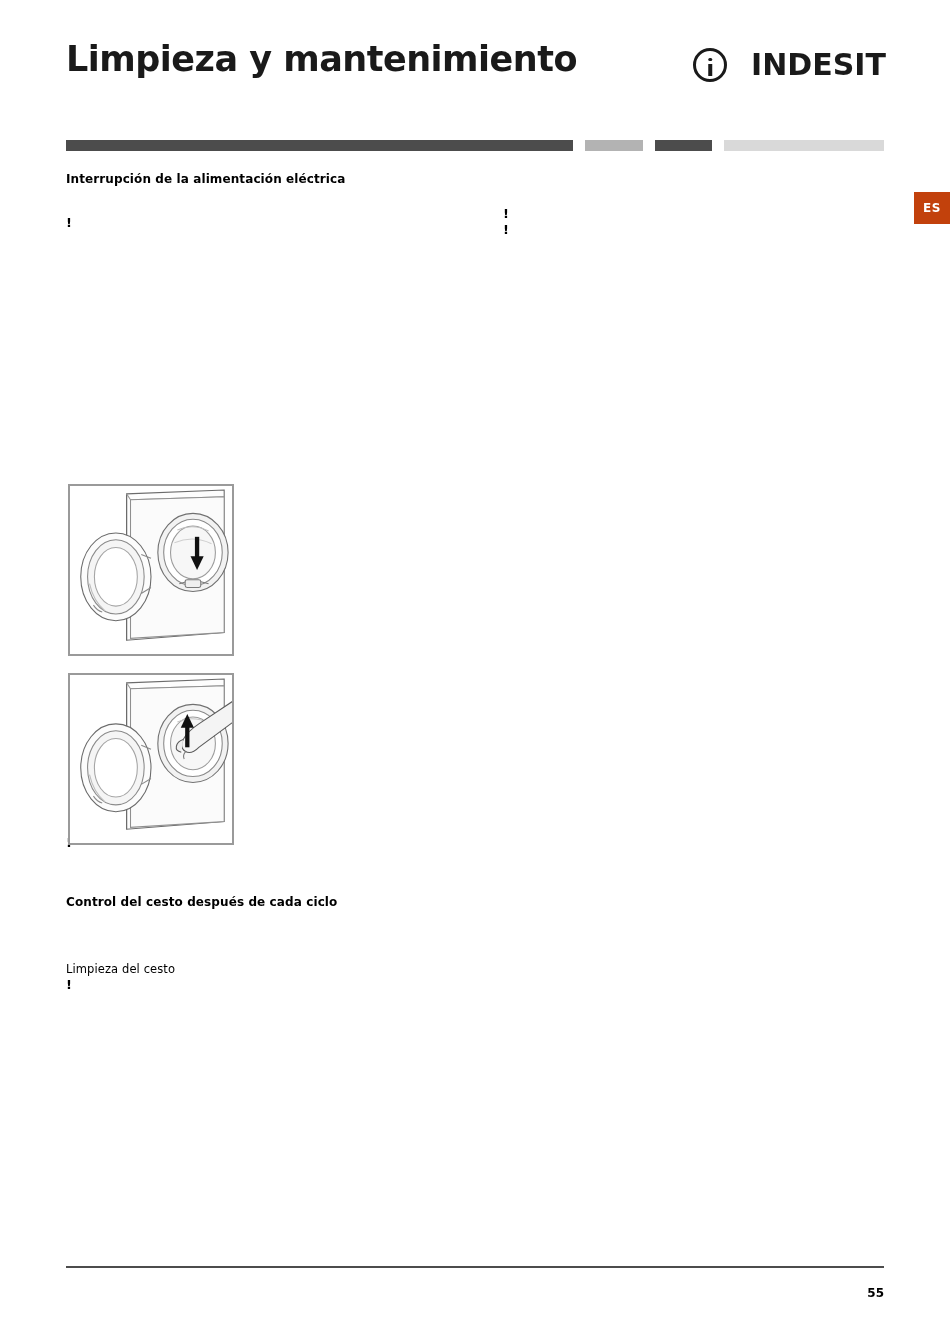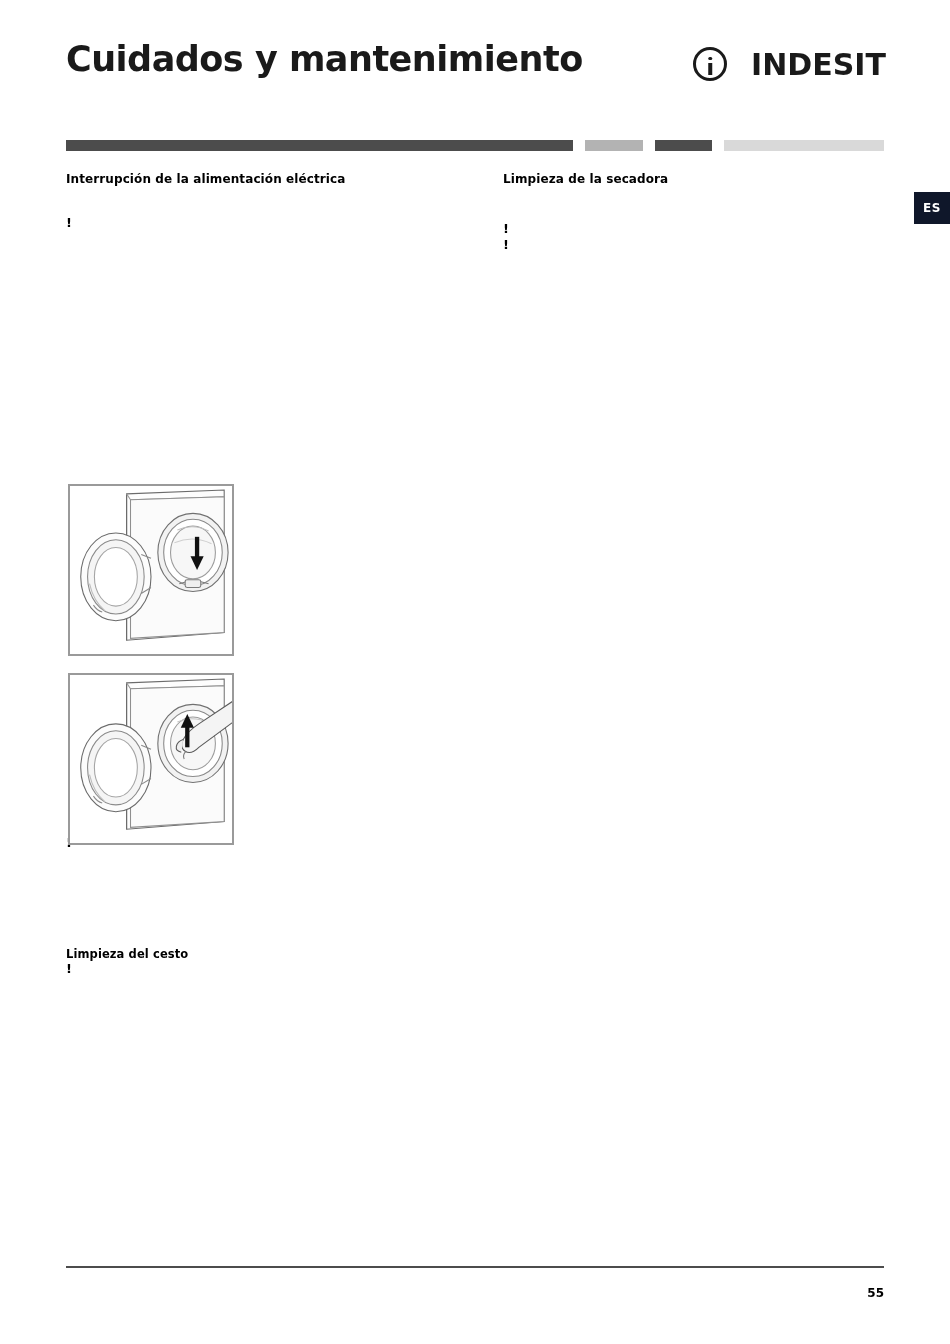--- a/index.html
+++ b/index.html
@@ -32,21 +32,21 @@
     font-weight: bold;
     letter-spacing: -0.5px;
     color: #1a1a1a;
     white-space: nowrap;
     font-family: "DejaVu Sans", sans-serif;
   }
 
   
   .brand {
     display: flex;
-    align-items: flex-start;
+    align-items: flex-end;
     gap: 24px;
     margin-left: 18px;
     margin-top: 10px;
   }
   .brand-mark {
     width: 34px;
     height: 34px;
     border-radius: 50%;
     border: 3px solid #1a1a1a;
     position: relative;
@@ -98,21 +98,21 @@
   .seg-mid    { background: #b3b3b3; }
   .seg-light  { background: #d9d9d9; }
 
   
   .lang-tab {
     position: absolute;
     right: 0px;
     top: 192px;
     width: 36px;
     height: 32px;
-    background: #0f172a;
+    background: #c2410c;
     color: #ffffff;
     font-size: 12px;
     font-weight: bold;
     display: flex;
     align-items: center;
     justify-content: center;
     letter-spacing: 0.5px;
   }
 
   
@@ -132,21 +132,21 @@
   h2.sec-head {
     font-size: 12px;
     font-weight: bold;
     line-height: 1.28;
     margin: 0;
     letter-spacing: 0.1px;
     color: #000000;
   }
   h3.sub-head {
     font-size: 11.5px;
-    font-weight: bold;
+    font-weight: normal;
     line-height: 1.3;
     margin: 0;
     letter-spacing: 0.1px;
     color: #000000;
   }
   .note-mark {
     font-size: 13px;
     font-weight: bold;
     line-height: 1.2;
     margin: 0;
@@ -187,21 +187,21 @@
     top: 1286px;
     font-size: 12px;
     font-weight: bold;
     color: #000000;
   }
 </style>
 </head>
 <body>
 
 <div class="page-header">
-  <div class="page-title">Cuidados y mantenimiento</div>
+  <div class="page-title">Limpieza y mantenimiento</div>
   <div class="brand">
     <span class="brand-mark"></span>
     <span class="brand-name">INDESIT</span>
   </div>
 </div>
 
 <div class="rule-band">
   <div class="rule-seg seg-dark" style="width:62%"></div>
   <div class="rule-seg seg-gap" style="width:1.5%"></div>
   <div class="rule-seg seg-mid" style="width:7%"></div>
@@ -218,28 +218,28 @@
   <div class="sp-28"></div>
   <p class="note-mark">!</p>
 
   <div class="sp-44"></div>
 
   <div style="height:560px"></div>
 
   <p class="note-mark">!</p>
 
   <div class="sp-44"></div>
+  <h2 class="sec-head">Control del cesto después de cada ciclo</h2>
 
   <div class="sp-52"></div>
   <h3 class="sub-head">Limpieza del cesto</h3>
   <p class="note-mark">!</p>
 </div>
 
 <div class="col-right">
-  <h2 class="sec-head">Limpieza de la secadora</h2>
   <div class="sp-34"></div>
   <p class="note-mark">!</p>
   <p class="note-mark">!</p>
 </div>
 
 <div class="figure figure-1">
   <svg viewBox="0 0 166 172" xmlns="http://www.w3.org/2000/svg">
     <g fill="none" stroke="#555" stroke-width="1.1">
 
       <path d="M58 8 L158 4 L158 150 L58 158 Z" fill="#fdfdfd" stroke="#6b6b6b"></path>

